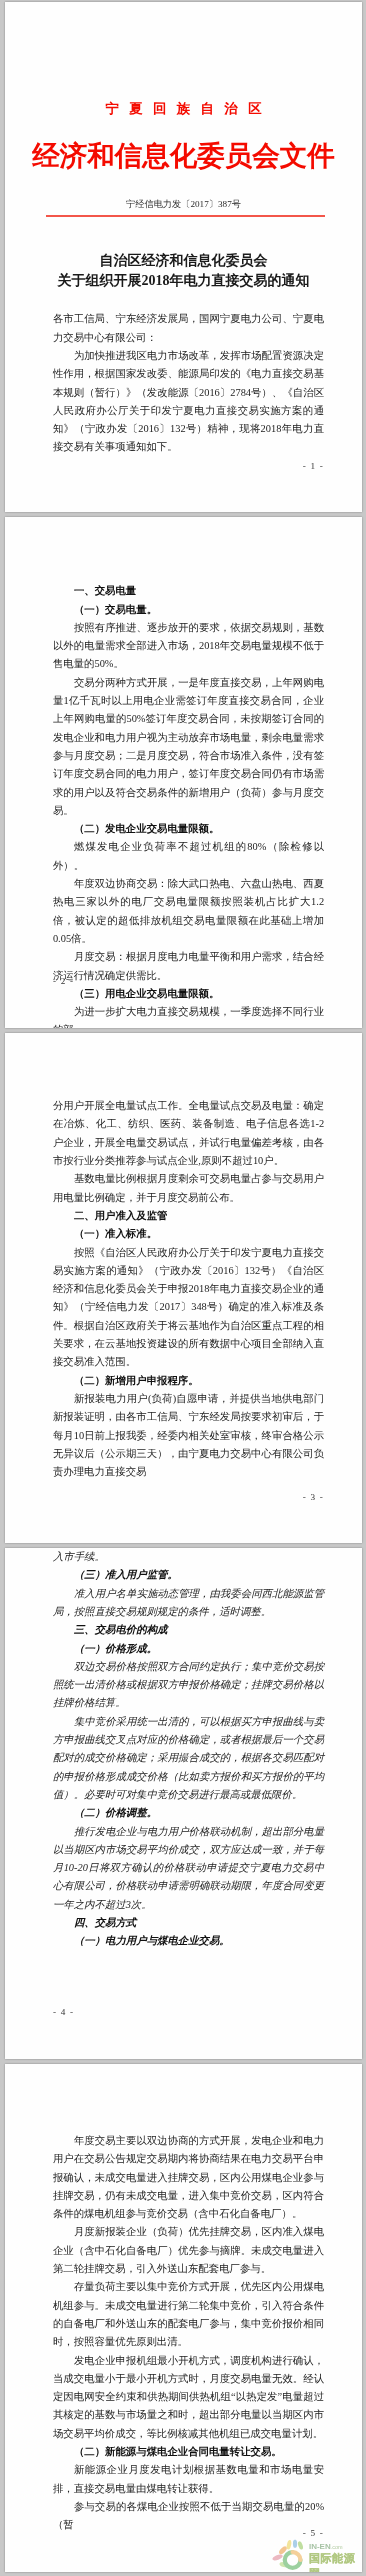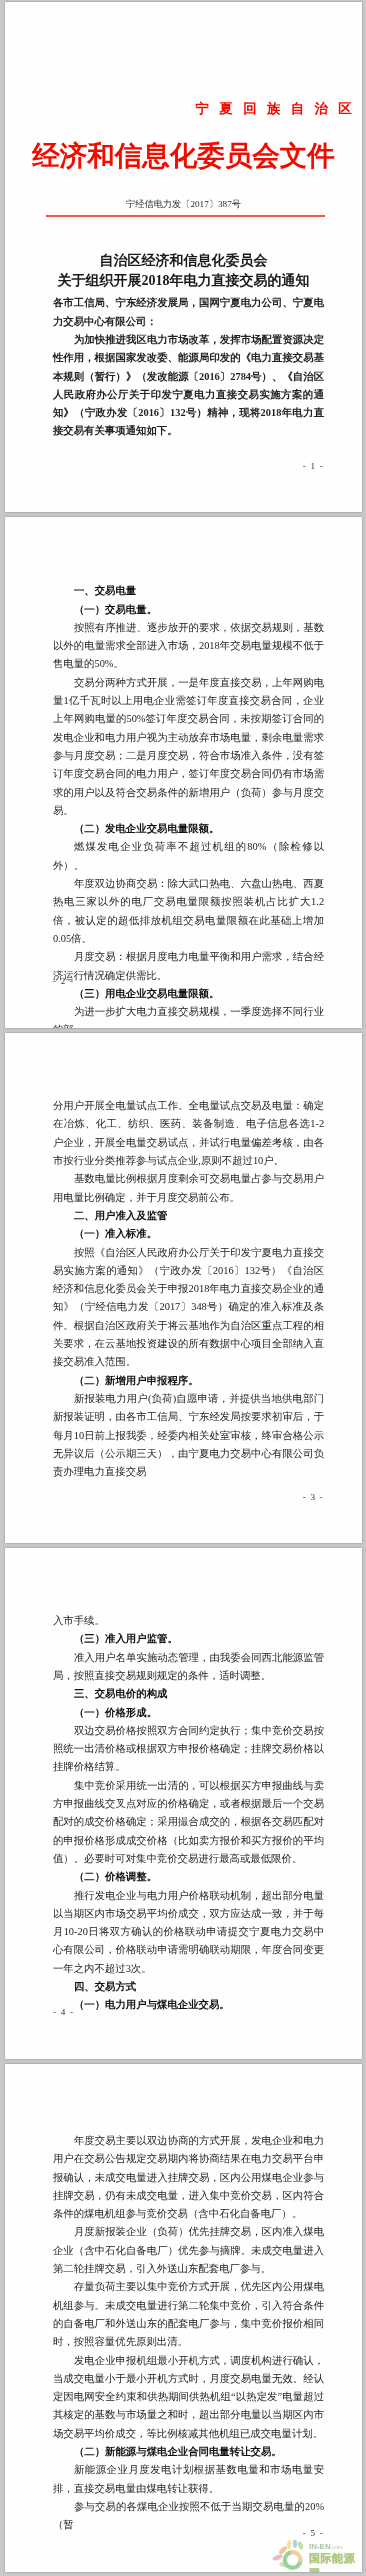--- a/index.html
+++ b/index.html
@@ -5,36 +5,36 @@
   html,body{margin:0;padding:0;background:#c8c8c8;}
   .canvas{position:relative;width:367px;height:2576px;box-sizing:border-box;
           padding:2.4px 4.9px 5.5px 4.9px;background:#c8c8c8;overflow:hidden;
           font-family:"Liberation Serif","DejaVu Serif",serif;}
   .page{position:relative;background:#fefefe;box-shadow:0 0 1.8px rgba(0,0,0,.35);
         margin-bottom:4.9px;overflow:hidden;box-sizing:border-box;}
   .page1{height:510px;} .page2{height:511px;} .page3{height:510px;}
   .page4{height:511px;} .page5{height:508px;margin-bottom:0;}
 
   
-  .region{position:absolute;top:98px;left:0;right:0;text-align:right;
+  .region{position:absolute;top:98px;left:0;right:0;text-align:center;
           color:#f40b00;font-size:13.4px;font-weight:bold;letter-spacing:10.4px;text-indent:10.4px;}
   .orgname{position:absolute;top:136px;left:0;right:0;text-align:center;
           color:#f40b00;font-size:27.5px;font-weight:bold;letter-spacing:0px;}
   .docno{position:absolute;top:196px;left:0;right:0;text-align:center;
           color:#2b2b2b;font-size:9.2px;}
   .redline{position:absolute;top:213px;left:41px;width:279px;height:1.8px;background:#f3564a;}
   .doc-title{position:absolute;top:249px;left:0;right:0;text-align:center;
           color:#1a1a1a;font-size:14px;line-height:19.6px;font-weight:bold;}
-  .page1 .body{position:absolute;top:292px;left:0;right:0;font-weight:bold;}
+  .page1 .body{position:absolute;top:308px;left:0;right:0;}
 
   
   .body{margin:0 38px 0 48px;font-size:10.4px;line-height:18.3px;color:#232323;
         text-align:justify;}
   .page2 .body{padding-top:65px;} .page3 .body{padding-top:64px;}
-  .page4 .body{padding-top:64px;} .page5 .body{padding-top:68px;}
+  .page4 .body{font-style:italic;} .page5 .body{padding-top:68px;}
   .para{text-indent:21px;margin:0;}
   .para.noindent{text-indent:0;}
   .para.h1{font-family:"Liberation Sans","DejaVu Sans",sans-serif;font-weight:bold;color:#111;}
   .para.h2{font-weight:bold;color:#111;}
 
   .pageno{position:absolute;top:459px;font-size:9.2px;color:#333;letter-spacing:1.2px;}
   .pageno.right{right:38px;} .pageno.left{left:48px;}
   .page5 .pageno{top:464px;}
 
   

